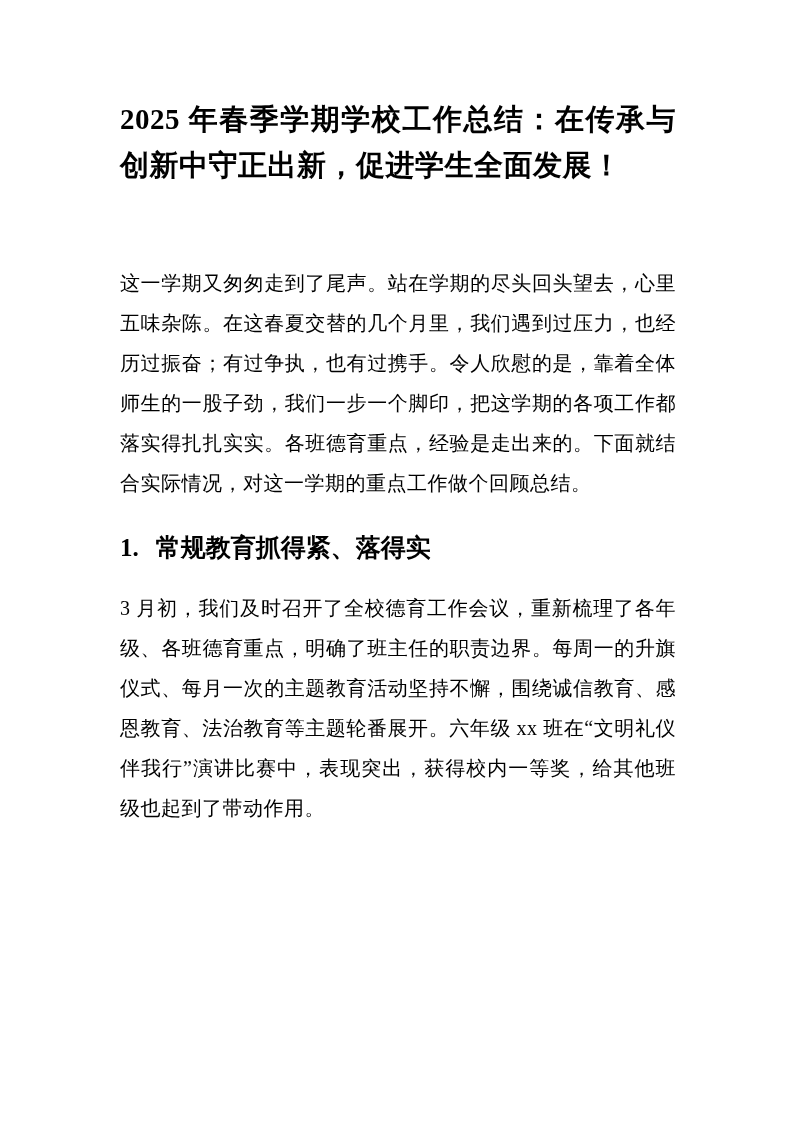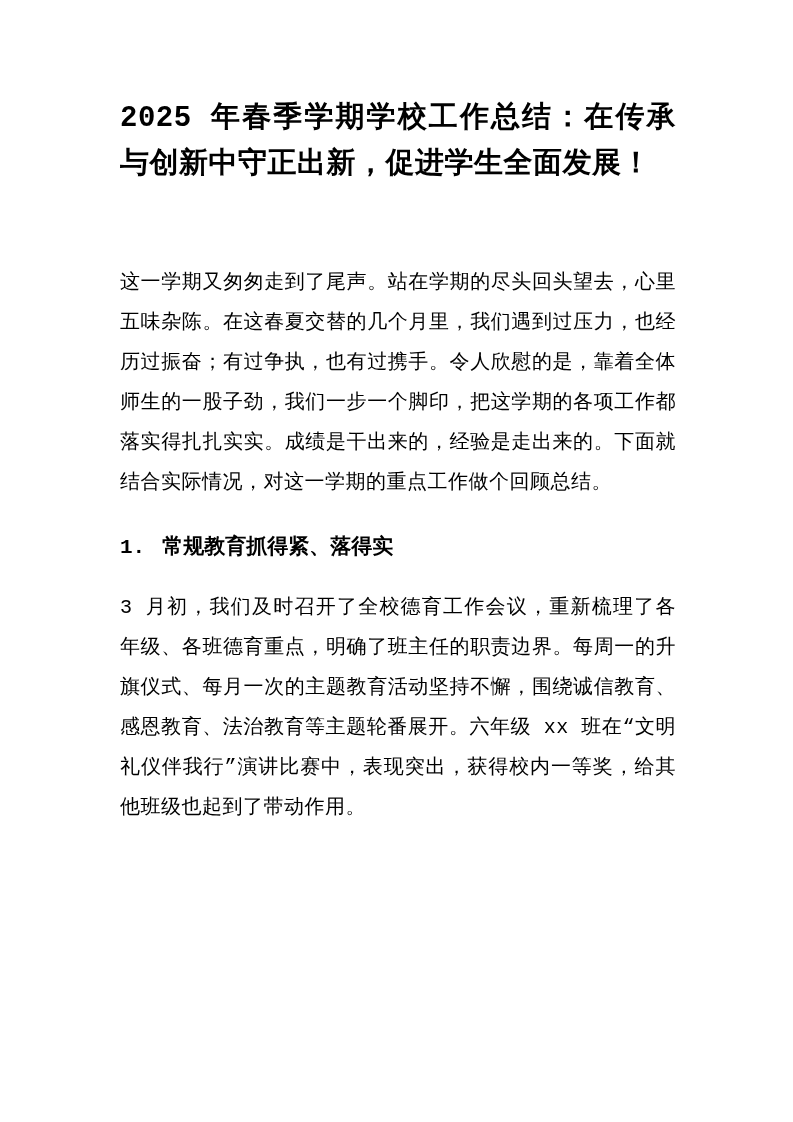--- a/index.html
+++ b/index.html
@@ -10,21 +10,21 @@
   }
   .page {
     position: relative;
     width: 793px;
     height: 1122px;
     margin: 0 auto;
     background: #ffffff;
     box-sizing: border-box;
     padding: 96px 117px 40px 120px;
     overflow: hidden;
-    font-family: Liberation Mono, monospace;
+    font-family: Liberation Serif, serif;
     color: #000000;
   }
   .doc-title {
     font-size: 29px;
     font-weight: 700;
     line-height: 46px;
     margin: 0 0 75px 0;
     text-align: justify;
     letter-spacing: 0.5px;
   }
@@ -37,39 +37,39 @@
     letter-spacing: 0.5px;
   }
   .heading-1 {
     font-size: 21px;
     font-weight: 700;
     line-height: 40px;
     margin: 20px 0 27px 0;
     text-align: left;
   }
   .heading-2 {
-    font-size: 21px;
+    font-size: 25px;
     font-weight: 700;
     line-height: 40px;
     margin: 25px 0 20px 0;
     text-align: left;
   }
   .heading-2 .num {
     display: inline-block;
     margin-right: 17px;
   }
 </style>
 </head>
 <body>
 
 <div class="page">
 
   <h1 class="doc-title">2025 年春季学期学校工作总结：在传承与创新中守正出新，促进学生全面发展！</h1>
 
-  <p class="para">这一学期又匆匆走到了尾声。站在学期的尽头回头望去，心里五味杂陈。在这春夏交替的几个月里，我们遇到过压力，也经历过振奋；有过争执，也有过携手。令人欣慰的是，靠着全体师生的一股子劲，我们一步一个脚印，把这学期的各项工作都落实得扎扎实实。成绩是干出来的，经验是走出来的。下面就结合实际情况，对这一学期的重点工作做个回顾总结。</p>
+  <p class="para">这一学期又匆匆走到了尾声。站在学期的尽头回头望去，心里五味杂陈。在这春夏交替的几个月里，我们遇到过压力，也经历过振奋；有过争执，也有过携手。令人欣慰的是，靠着全体师生的一股子劲，我们一步一个脚印，把这学期的各项工作都落实得扎扎实实。各班德育重点，经验是走出来的。下面就结合实际情况，对这一学期的重点工作做个回顾总结。</p>
 
 
 
   <h3 class="heading-2"><span class="num">1.</span><span>常规教育抓得紧、落得实</span></h3>
 
   <p class="para">3 月初，我们及时召开了全校德育工作会议，重新梳理了各年级、各班德育重点，明确了班主任的职责边界。每周一的升旗仪式、每月一次的主题教育活动坚持不懈，围绕诚信教育、感恩教育、法治教育等主题轮番展开。六年级 xx 班在“文明礼仪伴我行”演讲比赛中，表现突出，获得校内一等奖，给其他班级也起到了带动作用。</p>
 
 </div>
 
 </body></html>

